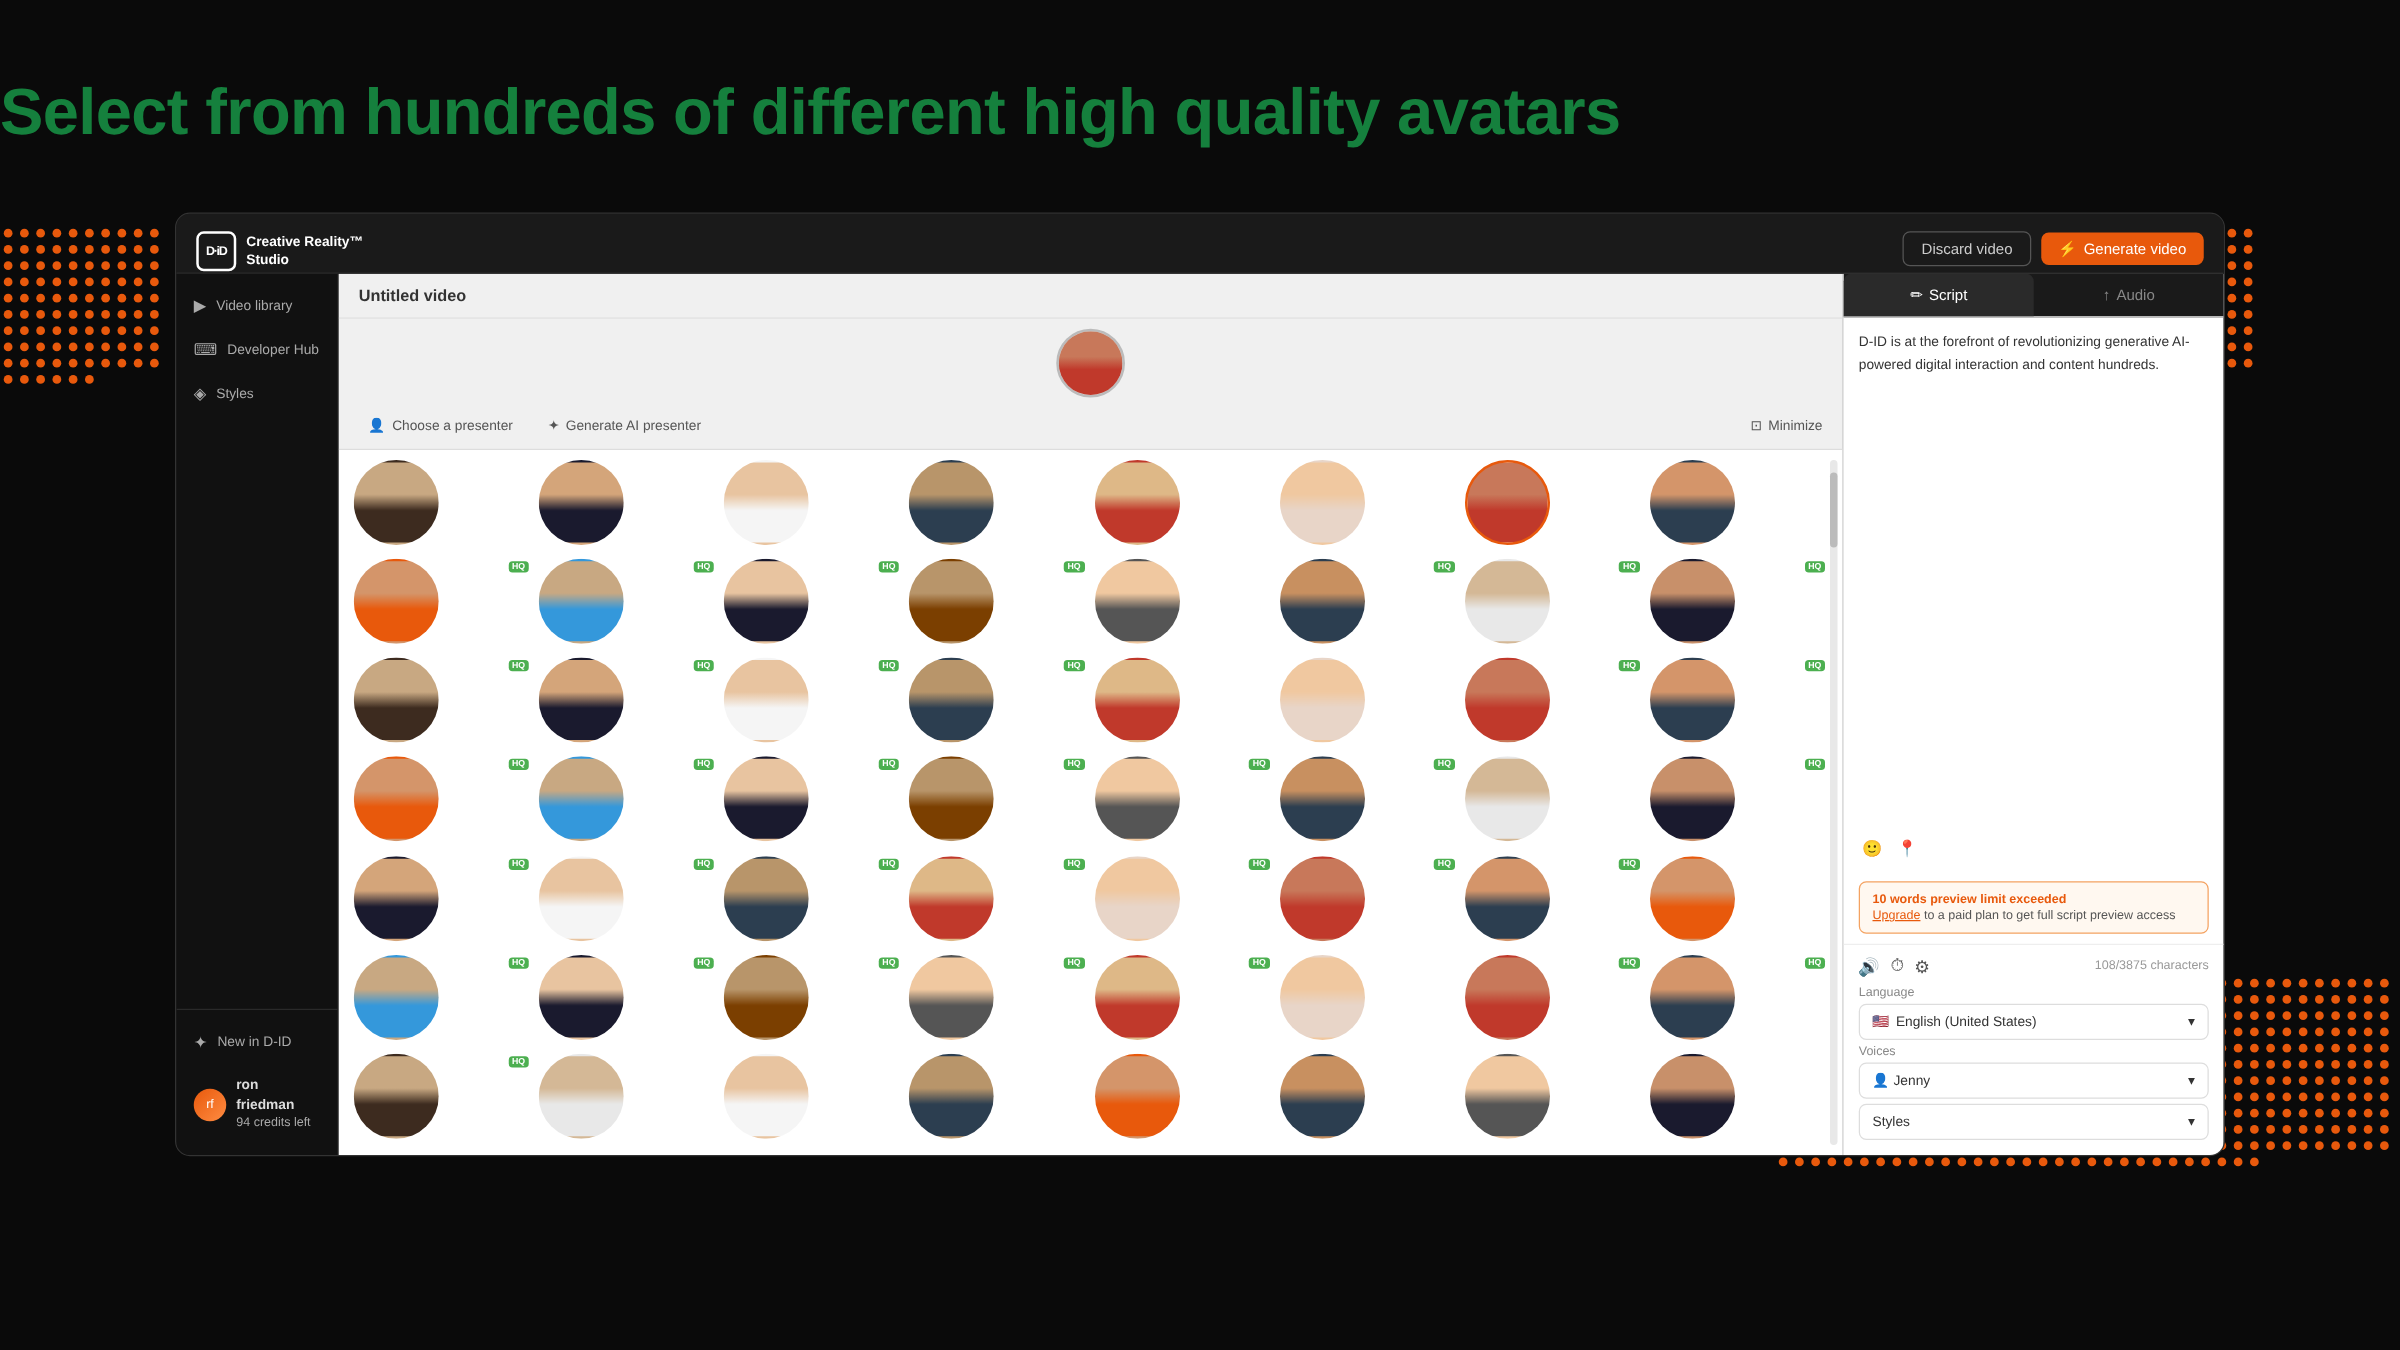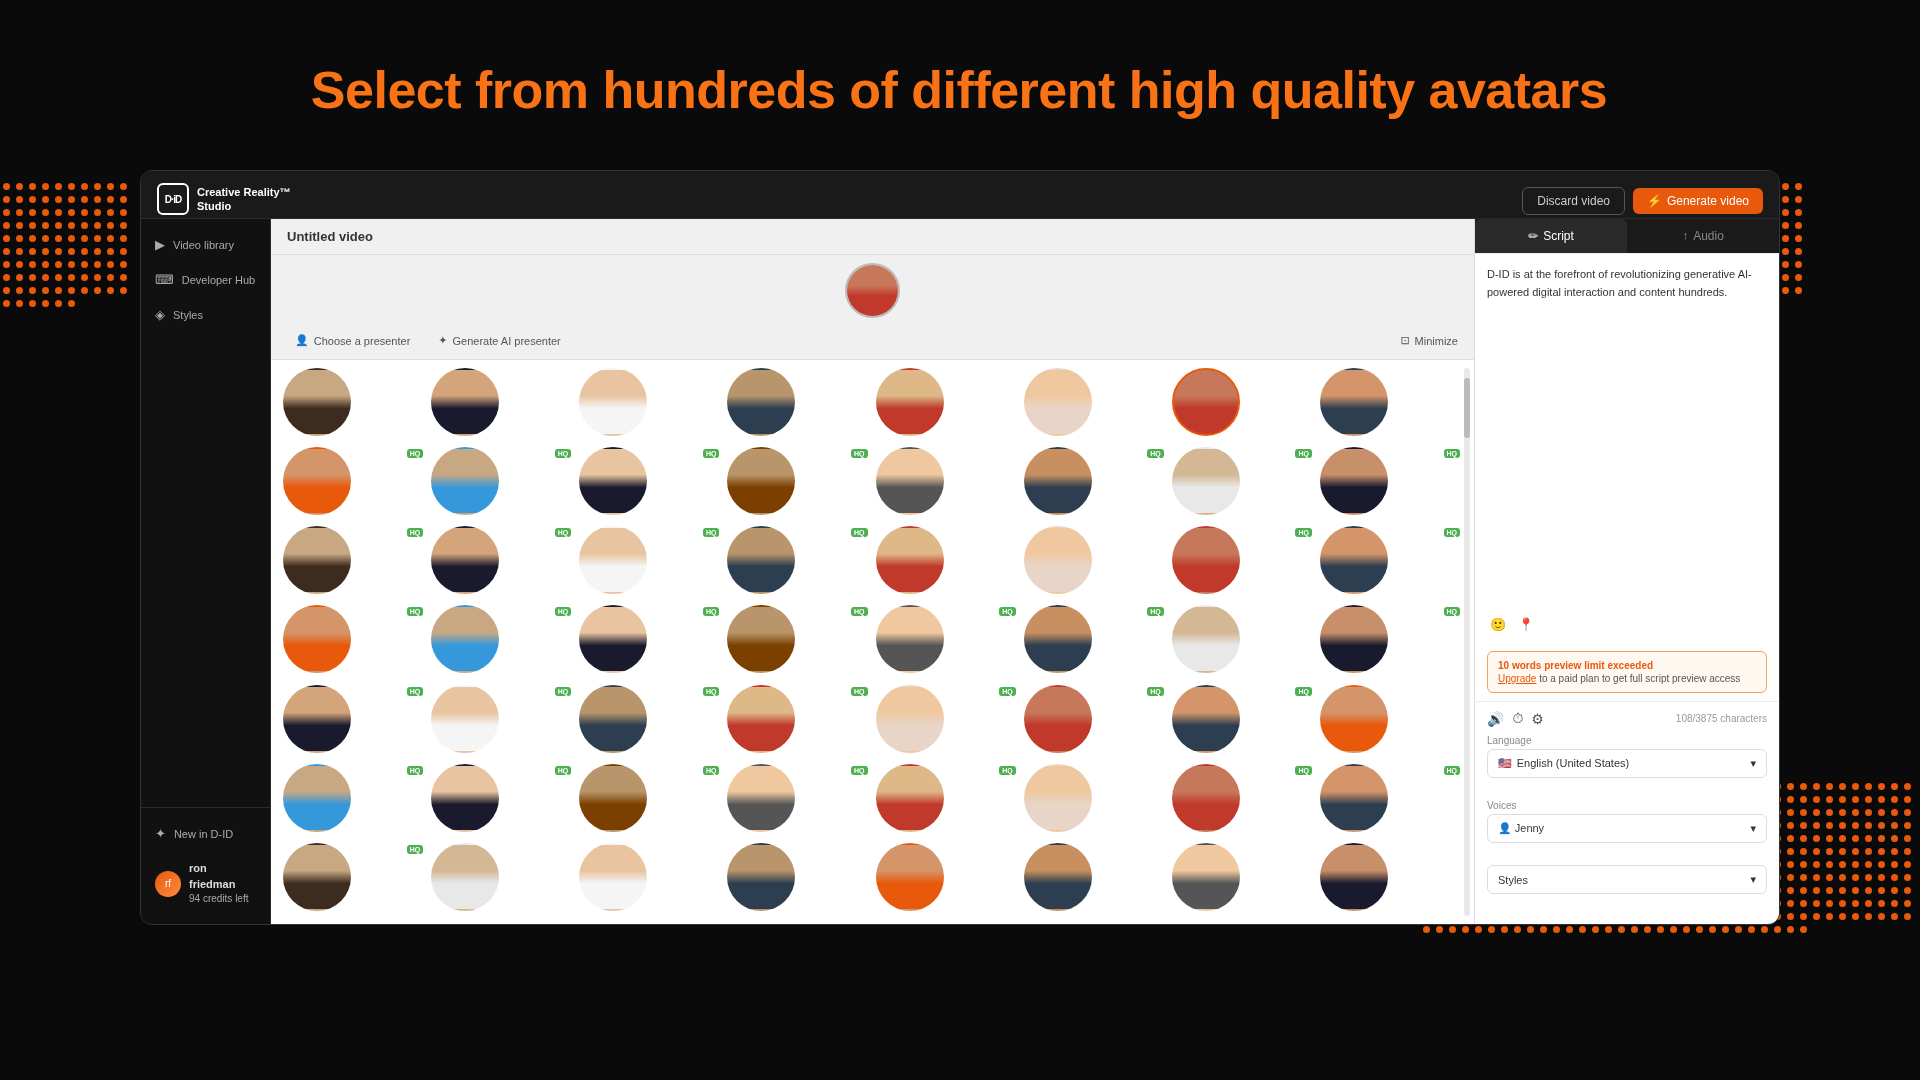--- a/index.html
+++ b/index.html
@@ -10,22 +10,21 @@
       font-family: -apple-system, BlinkMacSystemFont, 'Segoe UI', sans-serif;
       overflow: hidden;
       position: relative;
     }
 
     
     .headline {
       position: absolute;
       top: 60px;
       left: 0; right: 2px;
-      text-align: center;
-      color: #f97316;
+      color: #15803d;
       font-size: 52px;
       font-weight: 800;
       letter-spacing: -0.5px;
       z-index: 2;
     }
 
     
     .app-window {
       position: absolute;
       top: 170px;
@@ -39,22 +38,22 @@
       display: flex;
       flex-direction: column;
       z-index: 10;
     }
 
     
     .top-bar {
       height: 48px;
       background: #1a1a1a;
       display: flex;
-      align-items: flex-end;
-      padding: 3px 16px;
+      align-items: flex-start;
+      padding: 14px 16px;
       border-bottom: 1px solid #2a2a2a;
       justify-content: space-between;
       flex-shrink: 0;
     }
     .logo-area {
       display: flex;
       align-items: center;
       gap: 8px;
     }
     .logo-box {
@@ -370,21 +369,21 @@
       color: #999;
     }
     .language-select, .voice-select, .style-select {
       width: 100%;
       background: #fff;
       border: 1px solid #ddd;
       border-radius: 6px;
       padding: 7px 10px;
       font-size: 11px;
       color: #333;
-      margin-bottom: 22px;
+      margin-bottom: 4px;
       display: flex;
       align-items: center;
       justify-content: space-between;
       cursor: pointer;
     }
     .select-label {
       font-size: 10px;
       color: #888;
       margin-bottom: 3px;
     }

